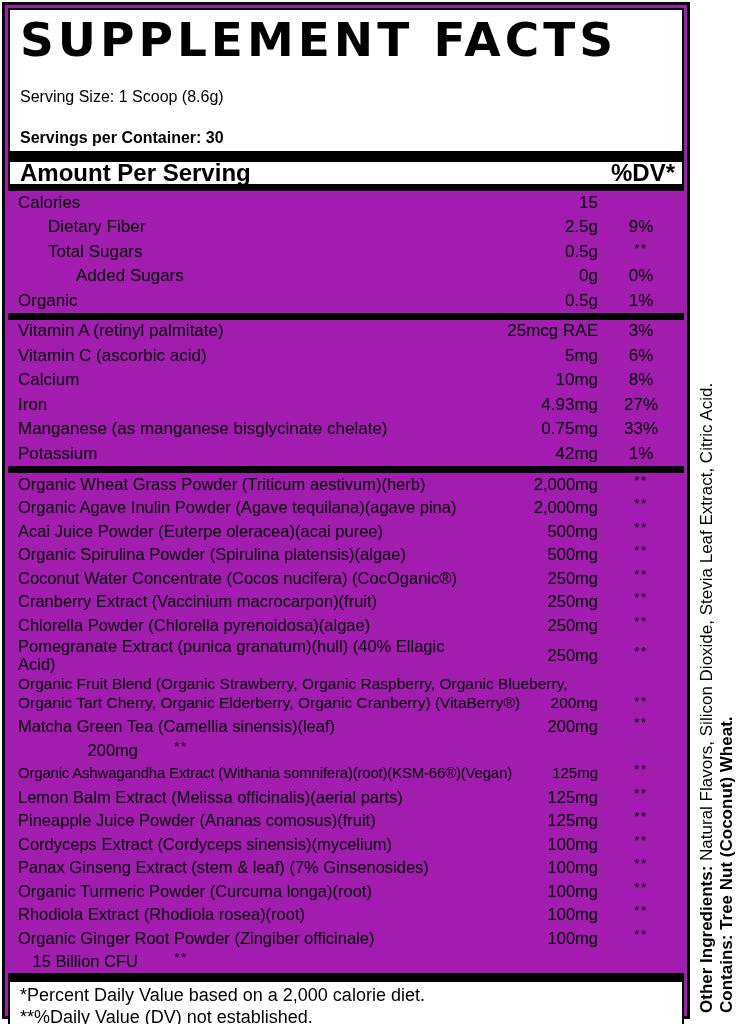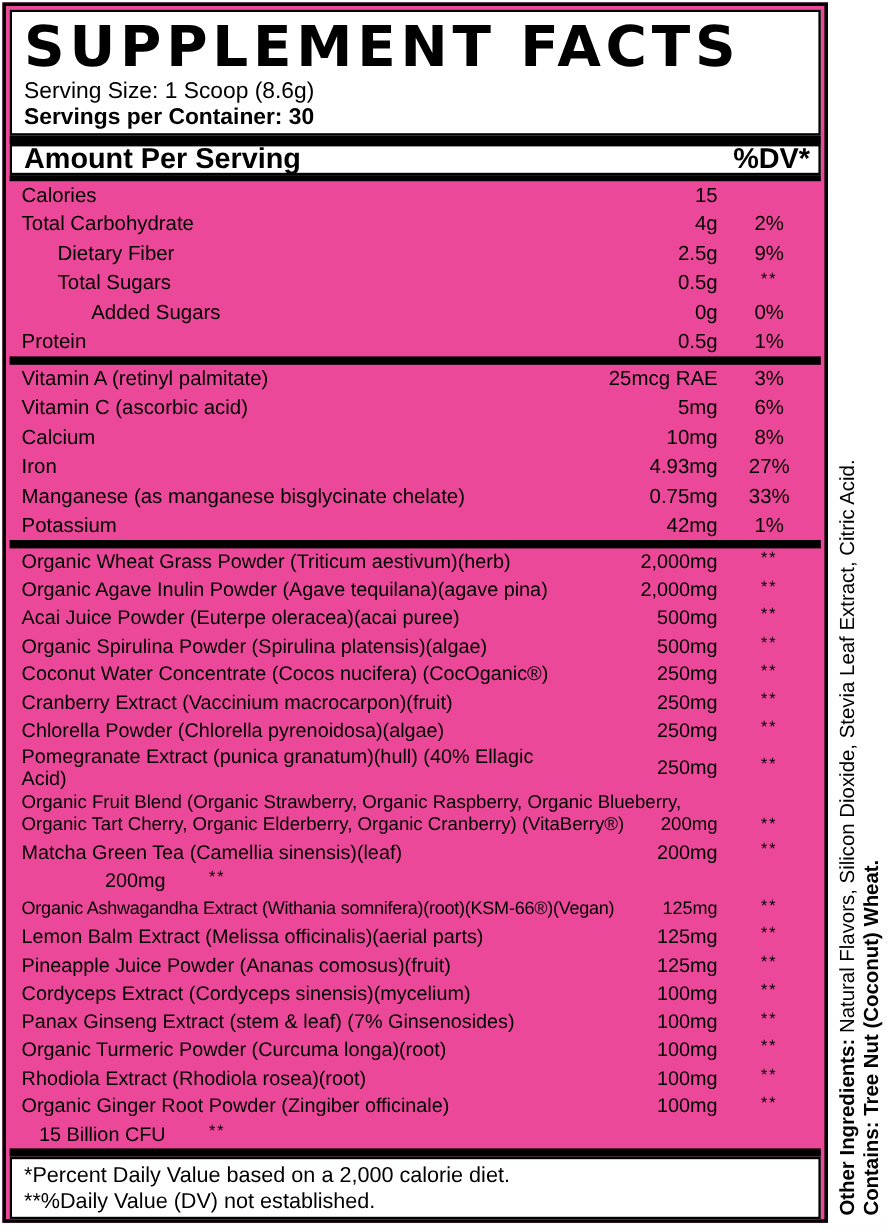--- a/index.html
+++ b/index.html
@@ -5,32 +5,32 @@
   html,body{
     margin:0;padding:0;width:739px;height:1024px;background:#ffffff;
     font-family:"Liberation Sans",sans-serif;color:#000;overflow:hidden;
   }
   .stage{position:relative;width:739px;height:1024px;background:#fff;}
 
   
   .panel{
     position:absolute;left:2px;top:2px;width:688px;height:1017px;
     box-sizing:border-box;border:3px solid #000;padding:3px;
-    display:flex;flex-direction:column;justify-content:space-between;background:#ec4899;
+    display:flex;flex-direction:column;justify-content:space-between;background:#a21caf;
   }
   .box{box-sizing:border-box;border:2px solid #000;background:#fff;}
 
   
   .header-box{padding:4px 8px 3px 8px;}
   .title{
     font-family:"DejaVu Sans","Liberation Sans",sans-serif;
     font-weight:bold;font-size:47px;line-height:52px;letter-spacing:4px;
     white-space:nowrap;margin-left:2px;
   }
-  .serving-line{font-size:19px;line-height:21px;margin-left:2px;}
+  .serving-line{font-size:16px;line-height:21px;margin-left:2px;margin-top:20px;}
   .serving-line.bold{font-weight:bold;}
 
   
   .bar{height:7px;background:#000;flex:none;}
   .bar.thin{height:5px;}
 
   
   .rows{display:flex;flex-direction:column;row-gap:1px;}
   .row{
     display:flex;align-items:center;min-height:23px;
@@ -90,42 +90,37 @@
     </div>
 
     <div class="bar thin"></div>
 
     <div class="rows" id="macros">
         <div class="row">
     <div class="name"><span class="name-text">Calories</span></div>
     <div class="amt">15</div>
     <div class="dv"></div>
   </div>
-        <div class="row">
-    <div class="name"><span class="name-text">Total Carbohydrate</span></div>
-    <div class="amt">4g</div>
-    <div class="dv">2%</div>
-  </div>
         <div class="row ind1">
     <div class="name"><span class="name-text">Dietary Fiber</span></div>
     <div class="amt">2.5g</div>
     <div class="dv">9%</div>
   </div>
         <div class="row ind1">
     <div class="name"><span class="name-text">Total Sugars</span></div>
     <div class="amt">0.5g</div>
     <div class="dv est">**</div>
   </div>
         <div class="row ind2">
     <div class="name"><span class="name-text">Added Sugars</span></div>
     <div class="amt">0g</div>
     <div class="dv">0%</div>
   </div>
         <div class="row">
-    <div class="name"><span class="name-text">Protein</span></div>
+    <div class="name"><span class="name-text">Organic</span></div>
     <div class="amt">0.5g</div>
     <div class="dv">1%</div>
   </div>
       </div>
 
     <div class="bar"></div>
 
     <div class="rows" id="micros">
         <div class="row">
     <div class="name"><span class="name-text">Vitamin A (retinyl palmitate)</span></div>

